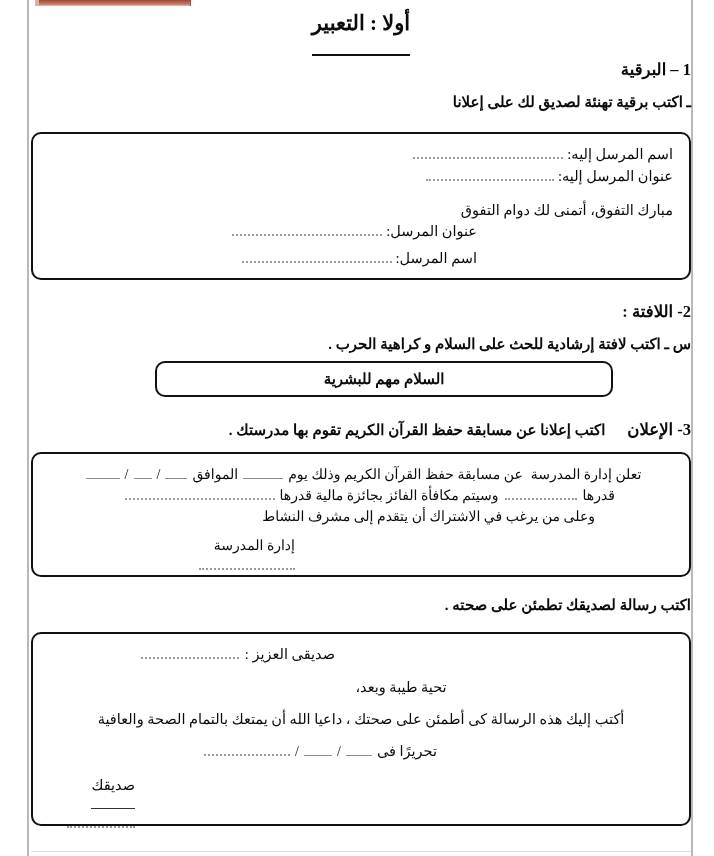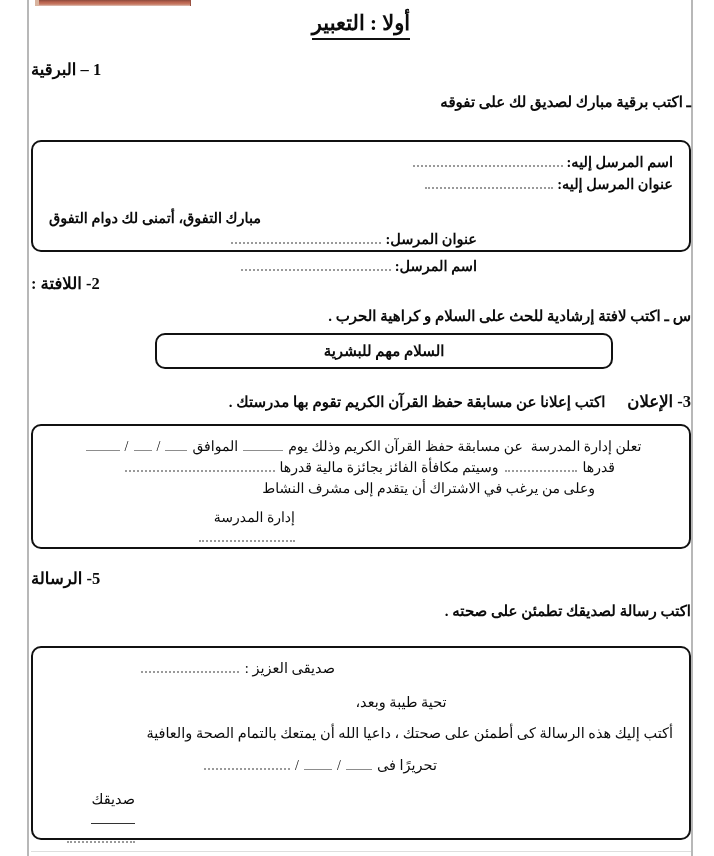--- a/index.html
+++ b/index.html
@@ -62,27 +62,27 @@
   .doc-title {
     text-align: center;
     font-size: 21px;
     font-weight: bold;
     letter-spacing: 0.5px;
     margin: 11px 0 0 0;
     line-height: 1.15;
   }
   .doc-title span {
     border-bottom: 2px solid #111;
-    padding-bottom: 3px;
+    padding-bottom: 19px;
   }
 
   .q-head {
     font-size: 16.5px;
     font-weight: bold;
-    text-align: left;
+    text-align: right;
     margin: 0;
     line-height: 1.3;
   }
   .q-sub {
     font-size: 15px;
     font-weight: bold;
     text-align: right;
     margin: 0;
     line-height: 1.3;
   }
@@ -193,34 +193,34 @@
   <div class="top-fragment-cap"></div>
 
   <div class="content">
 
     <div class="doc-title">
       <span>أولا : التعبير</span>
     </div>
 
     <div style="margin-top:24px;">
       <div class="q-head">1 – البرقية</div>
-      <div class="q-sub" style="margin-top:12px;">ـ اكتب برقية مبارك لصديق لك على تفوقه</div>
-
-      <div class="box" style="margin-top:28px; height:112px;font-weight:bold;">
+      <div class="q-sub" style="margin-top:12px;">ـ اكتب برقية تهنئة لصديق لك على إعلانا</div>
+
+      <div class="box" style="margin-top:20px; height:148px;">
         <div class="box-inner">
           <div class="tel-row" style="margin-top:2px;">
             <span class="tel-label">اسم المرسل إليه:</span>
             <span class="dots" style="width:150px; margin-right:4px;"></span>
           </div>
           <div class="tel-row">
             <span class="tel-label">عنوان المرسل إليه:</span>
             <span class="dots" style="width:128px; margin-right:4px;"></span>
           </div>
 
-          <div style="text-align:left; margin-top:12px;">
+          <div style="text-align:right; margin-top:12px;">
             <span class="tel-label">مبارك التفوق، أتمنى لك دوام التفوق</span>
           </div>
 
           <div class="tel-row" style="margin-right:196px;">
             <span class="tel-label">عنوان المرسل:</span>
             <span class="dots" style="width:150px; margin-right:4px;"></span>
           </div>
           <div class="tel-row" style="margin-top:5px; margin-right:196px;">
             <span class="tel-label">اسم المرسل:</span>
             <span class="dots" style="width:150px; margin-right:4px;"></span>
@@ -274,36 +274,35 @@
           <div style="margin-top:8px; margin-right:378px;">
             <div style="font-size:14px;">إدارة المدرسة</div>
             <div class="dots-line" style="width:96px; margin-top:3px;"></div>
           </div>
 
         </div>
       </div>
     </div>
 
     <div style="margin-top:19px;">
-      <div class="q-head">5- الرسالة</div>
       <div class="q-sub" style="margin-top:13px;">اكتب رسالة لصديقك تطمئن على صحته  .</div>
 
-      <div class="box" style="margin-top:24px; height:194px;">
+      <div class="box" style="margin-top:16px; height:194px;">
         <div class="box-inner" style="padding-top:10px;">
 
           <div class="ann-line" style="justify-content:flex-start; margin-right:338px;">
             <span class="letter-line">صديقى العزيز :</span>
             <span class="dots" style="width:98px; margin-right:6px;"></span>
           </div>
 
           <div style="text-align:center; margin-top:12px; margin-right:-80px;">
             <span class="letter-line">تحية طيبة وبعد،</span>
           </div>
 
-          <div style="margin-top:10px;">
+          <div style="text-align:center; margin-top:10px;">
             <span class="letter-line">أكتب إليك هذه الرسالة كى أطمئن على صحتك ، داعيا الله أن يمتعك بالتمام الصحة والعافية</span>
           </div>
 
           <div class="ann-line" style="justify-content:flex-start; margin-right:236px; margin-top:10px;">
             <span class="letter-line">تحريرًا فى</span>
             <span class="dash" style="width:26px; margin:0 5px;"></span>
             <span>/</span>
             <span class="dash" style="width:28px; margin:0 5px;"></span>
             <span>/</span>
             <span class="dots" style="width:86px; margin-right:5px;"></span>

